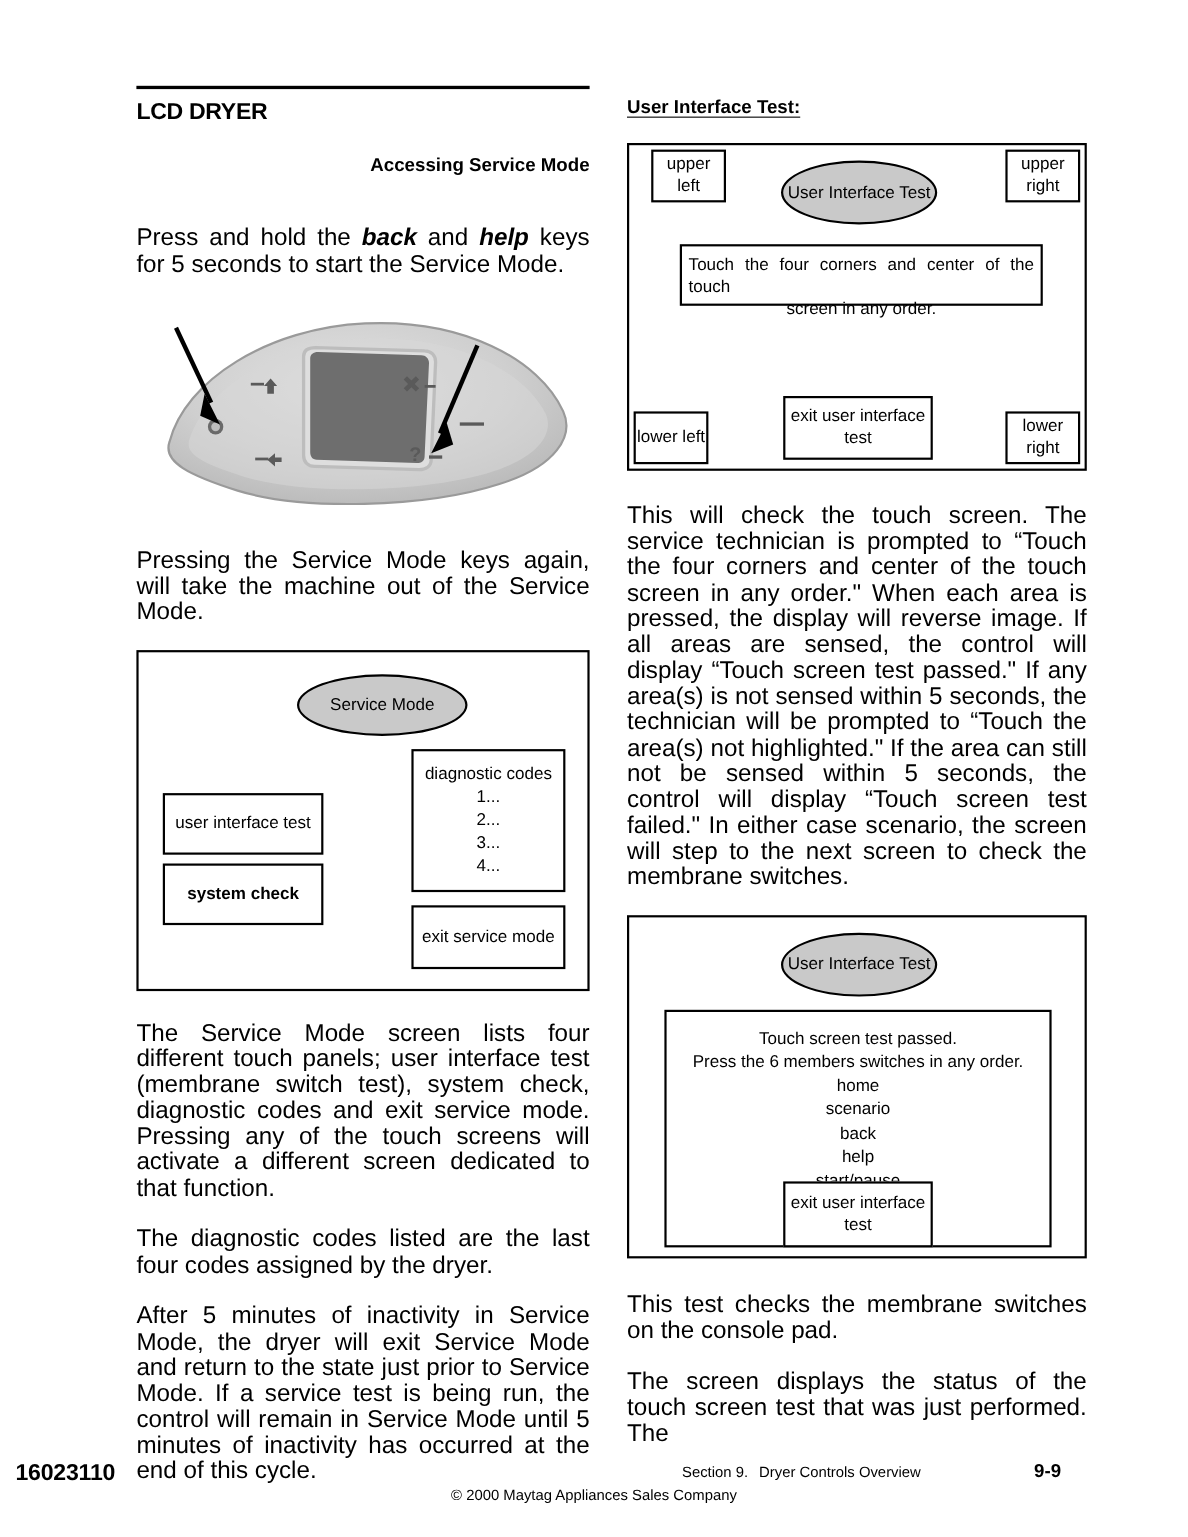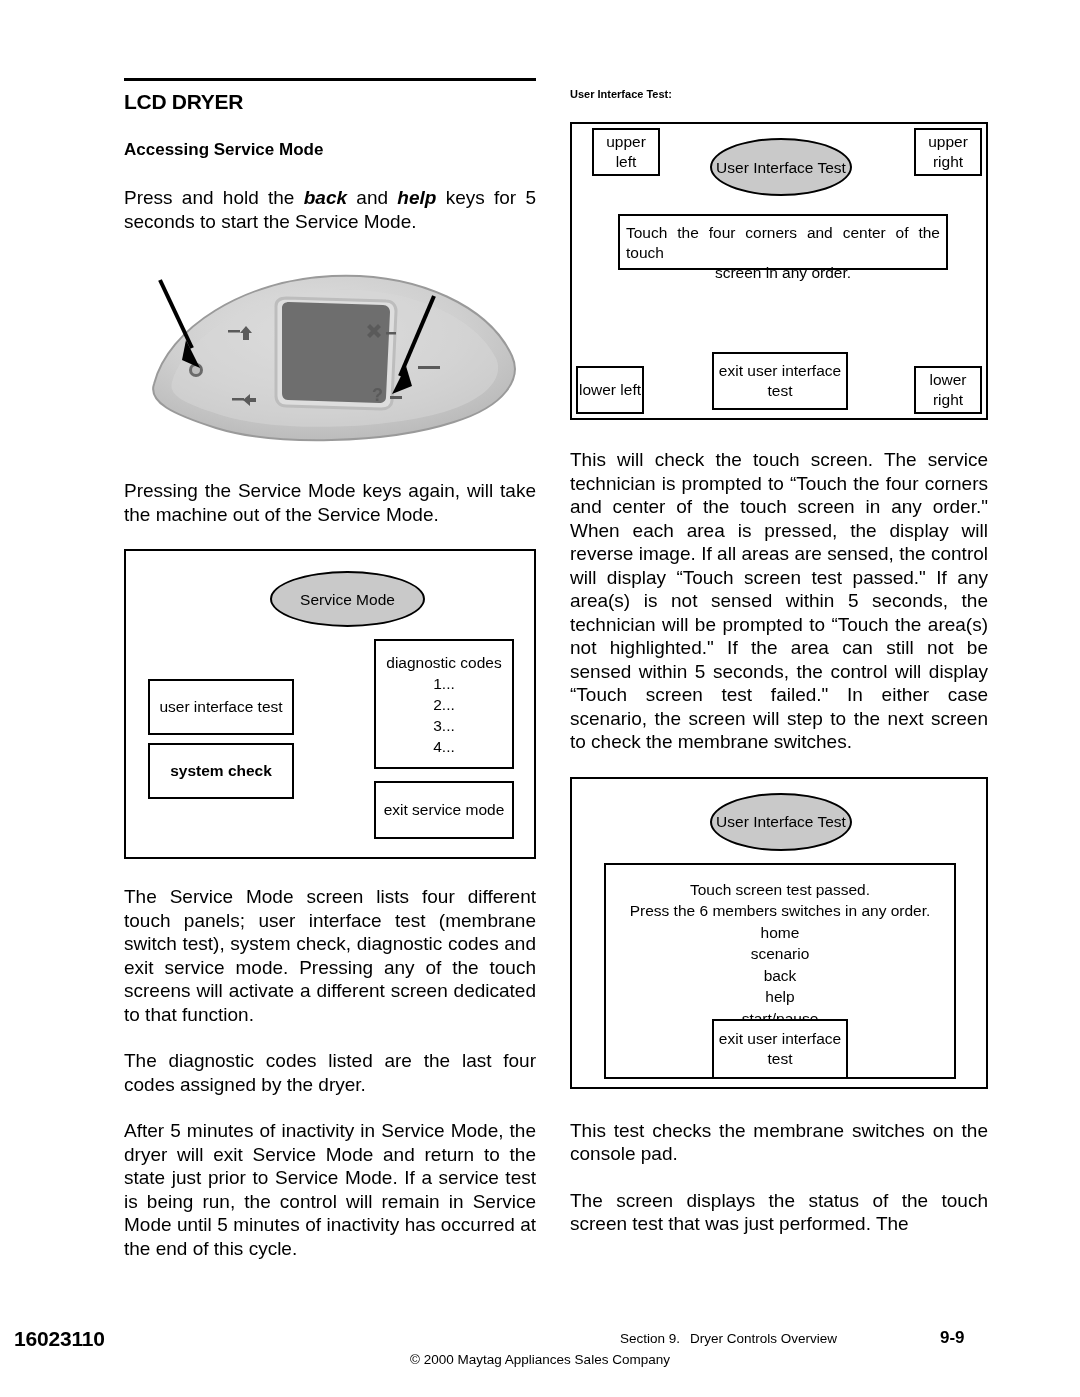--- a/index.html
+++ b/index.html
@@ -44,32 +44,34 @@
   }
   .h-section {
     font-size: 21px;
     font-weight: bold;
     letter-spacing: -0.3px;
     margin: 0 0 26px 0;
   }
   .h-sub {
     font-size: 17px;
     font-weight: bold;
-    margin: 0 0 26px 0;
+    margin: 0 0 44px 0;
+    text-align: right;
   }
   .h-right {
-    font-size: 11px;
-    font-weight: bold;
+    font-size: 17px;
+    font-weight: bold;
+    text-decoration: underline;
     text-underline-offset: 3px;
     margin: 0 0 22px 0;
   }
 
   
   p.body {
-    font-size: 19px;
+    font-size: 22px;
     line-height: 23.5px;
     margin: 0 0 23px 0;
     text-align: justify;
     text-justify: inter-word;
   }
   p.body.last { margin-bottom: 0; }
   .bi { font-weight: bold; font-style: italic; }
 
   
   .console-wrap {

